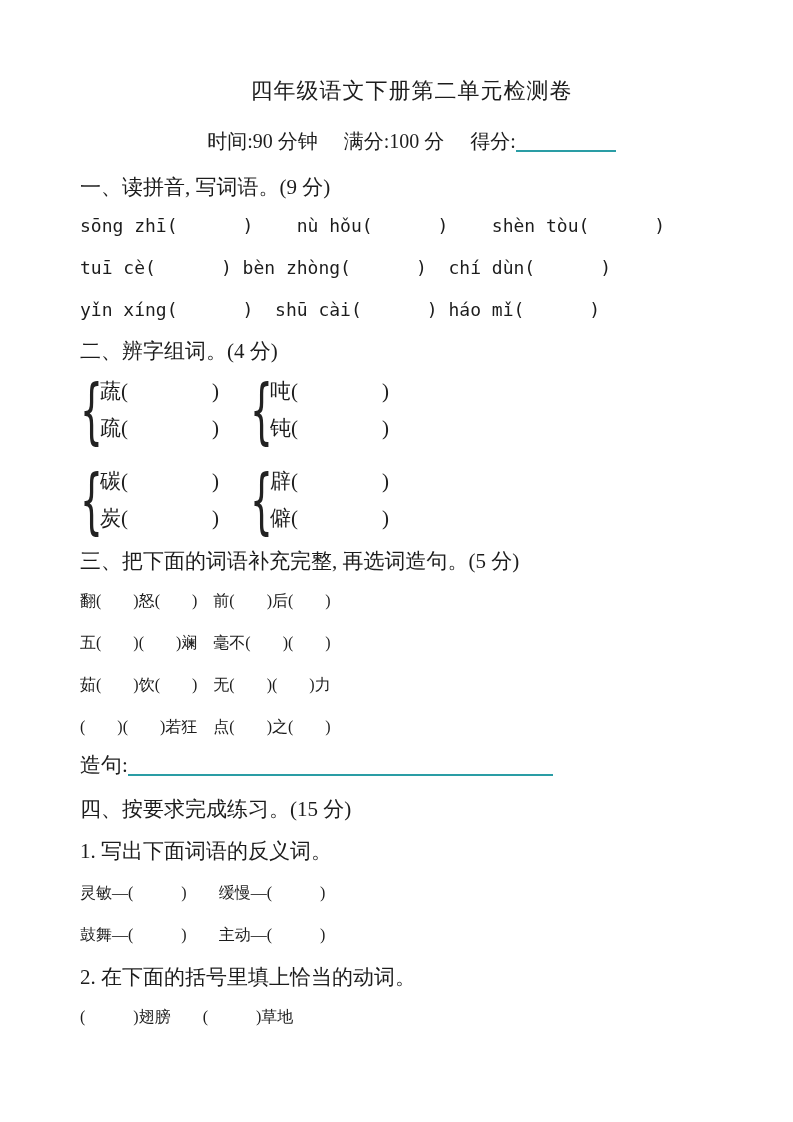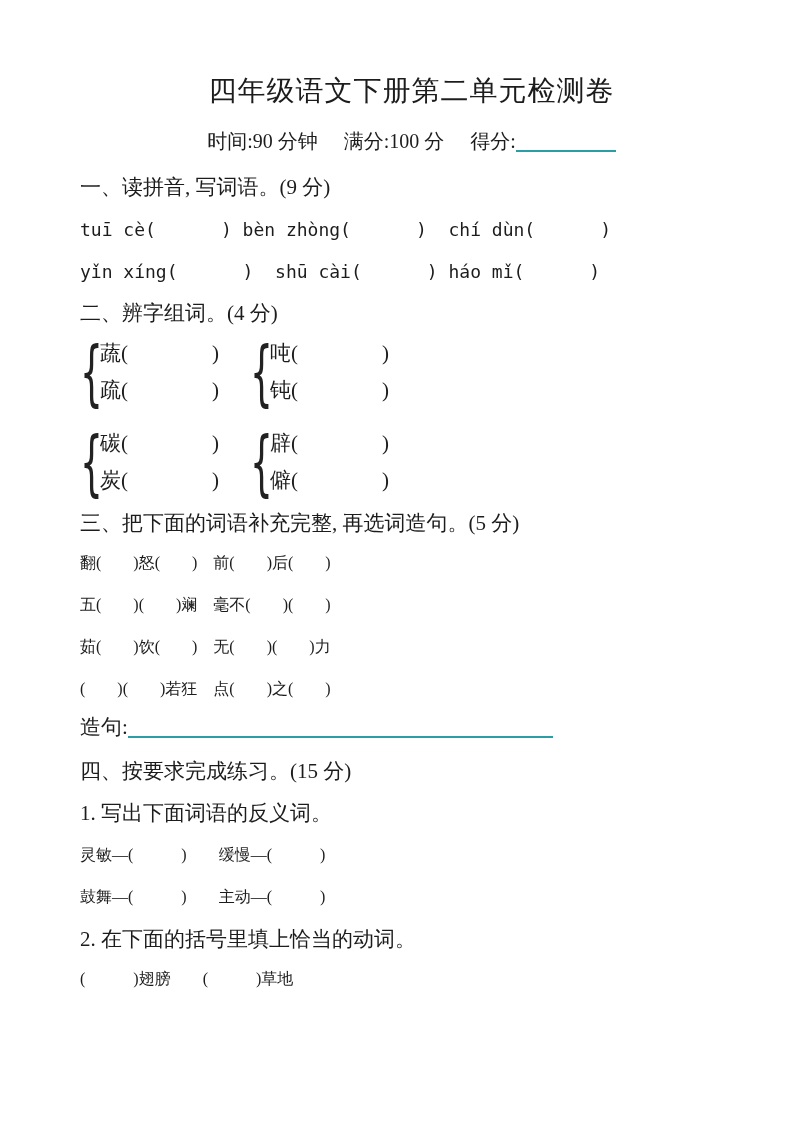--- a/index.html
+++ b/index.html
@@ -3,21 +3,21 @@
 <meta charset="utf-8">
 <style>
   html,body{margin:0;padding:0;background:#ffffff;}
   body{
     width:793px;height:1122px;
     color:var(--text,#1c1c1c);
     font-family:"Liberation Serif","DejaVu Serif",serif;
     overflow:hidden;
   }
   .page{box-sizing:border-box;width:793px;height:1122px;padding:76px 50px 0 80px;overflow:hidden;}
-  .title{text-align:center;font-size:28px;line-height:30px;letter-spacing:1px;font-weight:400;margin:0;}
+  .title{text-align:center;font-size:22px;line-height:30px;letter-spacing:1px;font-weight:400;margin:0;}
   .info{display:flex;justify-content:center;align-items:flex-start;gap:26px;margin-top:22px;font-size:20px;line-height:26px;}
   .blank{display:inline-block;height:20px;border-bottom:2px solid var(--accent,#2a9da5);vertical-align:-4px;}
   .blank.score{width:100px;}
   .blank.sentence{width:425px;}
   .h{font-size:21px;line-height:26px;white-space:pre;}
   .mt14{margin-top:14px;}.mt16{margin-top:16px;}.mt18{margin-top:18px;}.mt20{margin-top:20px;}
   .py{font-family:"DejaVu Sans Mono","Liberation Mono",monospace;font-size:18px;line-height:24px;white-space:pre;}
   .bgrid{display:grid;grid-template-columns:170px auto;row-gap:26px;margin-top:14px;justify-content:start;}
   .bgroup{display:flex;align-items:center;}
   .brace{
@@ -37,20 +37,21 @@
 
   <h1 class="title">四年级语文下册第二单元检测卷</h1>
 
   <div class="info">
     <span>时间:90 分钟</span>
     <span>满分:100 分</span>
     <span><span>得分:</span><span class="blank score"></span></span>
   </div>
 
   <div class="h mt20">一、读拼音, 写词语。(9 分)</div>
+  <div class="py mt14">sōng zhī(      )    nù hǒu(      )    shèn tòu(      )</div>
   <div class="py mt18">tuī cè(      ) bèn zhòng(      )  chí dùn(      )</div>
   <div class="py mt18">yǐn xíng(      )  shū cài(      ) háo mǐ(      )</div>
 
   <div class="h mt16">二、辨字组词。(4 分)</div>
   <div class="bgrid">
     <div class="bgroup">
       <span class="brace">{</span>
       <div class="bg-lines">
         <div>蔬(　　　　)</div>
         <div>疏(　　　　)</div>

